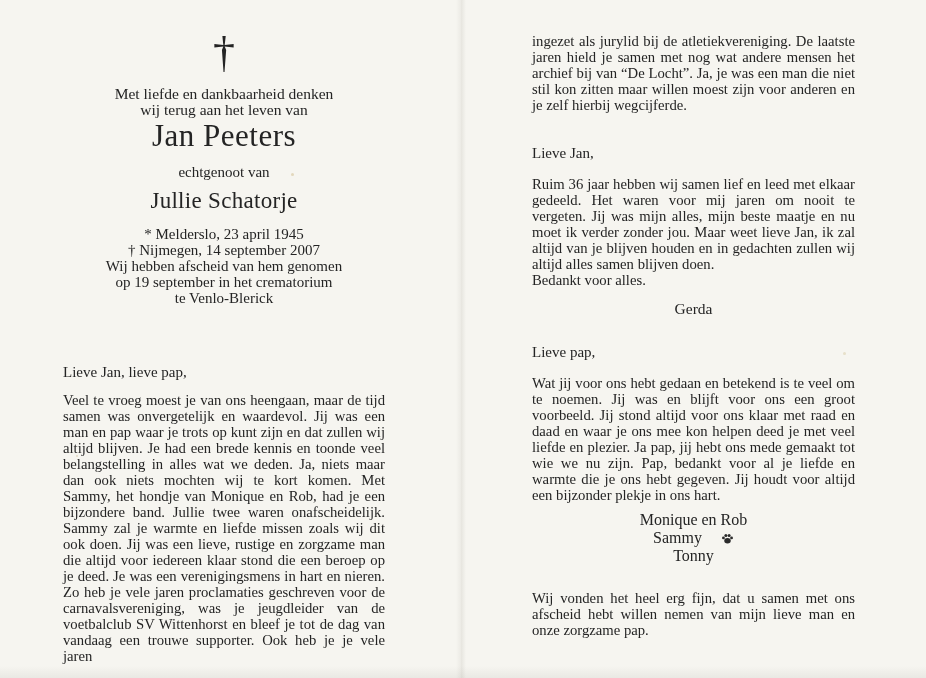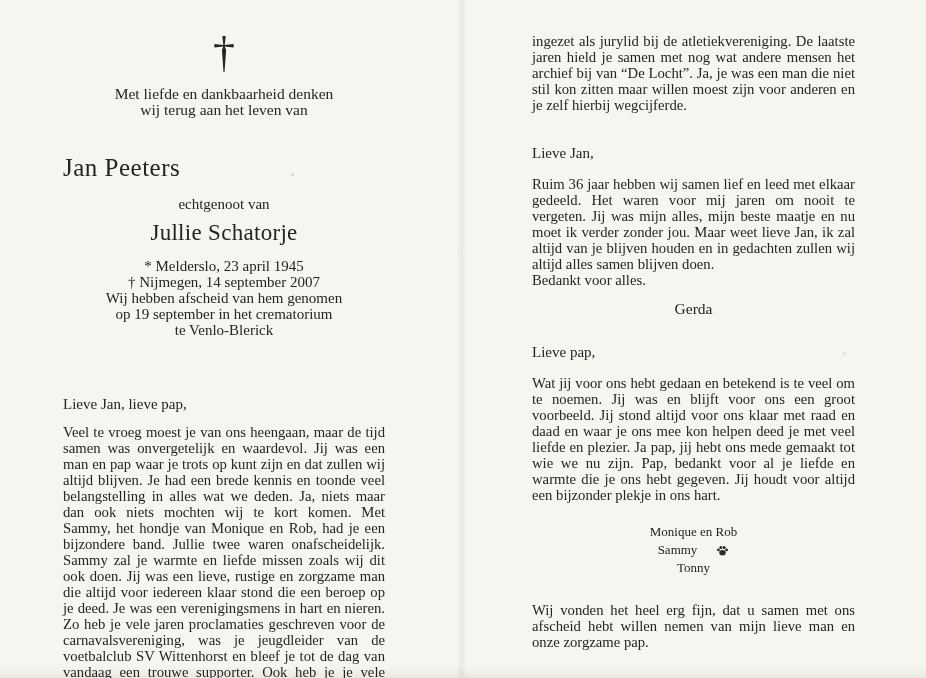--- a/index.html
+++ b/index.html
@@ -27,37 +27,37 @@
     pointer-events:none;
   }
   .speckle{position:absolute;border-radius:50%;pointer-events:none;}
 
   .col{position:absolute;top:0;}
   .col-left{left:63px;width:322px;}
   .col-right{left:532px;width:323px;}
 
   .cross{margin-top:32px;text-align:center;font-size:44px;line-height:42px;font-weight:400;}
   .intro{margin-top:12px;text-align:center;font-size:15.5px;line-height:16px;}
-  .name{margin-top:32px;text-align:left;font-size:25px;line-height:36px;letter-spacing:0.5px;}
+  .name{margin-top:0;text-align:center;font-size:31px;line-height:36px;letter-spacing:0.5px;}
   .relation{margin-top:10px;text-align:center;font-size:15px;line-height:16px;}
   .spouse{margin-top:8px;text-align:center;font-size:23px;line-height:26px;letter-spacing:0.3px;}
   .life{margin-top:12px;text-align:center;font-size:15px;line-height:16px;}
   .salutation{font-size:15px;line-height:16px;}
   .sal-left{margin-top:58px;}
   .body-text{font-size:14.7px;line-height:16px;text-align:justify;}
   .para-left{margin-top:12px;}
 
   .p1{margin-top:33px;}
   .sal-jan{margin-top:32px;}
   .p2{margin-top:15px;}
   .thanks{font-size:14.7px;line-height:16px;}
   .sig-gerda{margin-top:12px;text-align:center;font-size:15.5px;line-height:18px;}
   .sal-pap{margin-top:26px;}
   .p3{margin-top:15px;}
-  .sig-block{margin-top:20px;text-align:center;font-size:13px;line-height:18px;}
+  .sig-block{margin-top:8px;text-align:center;font-size:16px;line-height:18px;}
   .sig-line{display:block;}
   .sammy-line{display:inline-flex;align-items:center;gap:19px;}
   .paw{width:13px;height:13px;display:inline-block;vertical-align:-2px;}
   .closing{margin-top:25px;}
 </style>
 </head>
 <body>
 
 <div class="scan">
 

